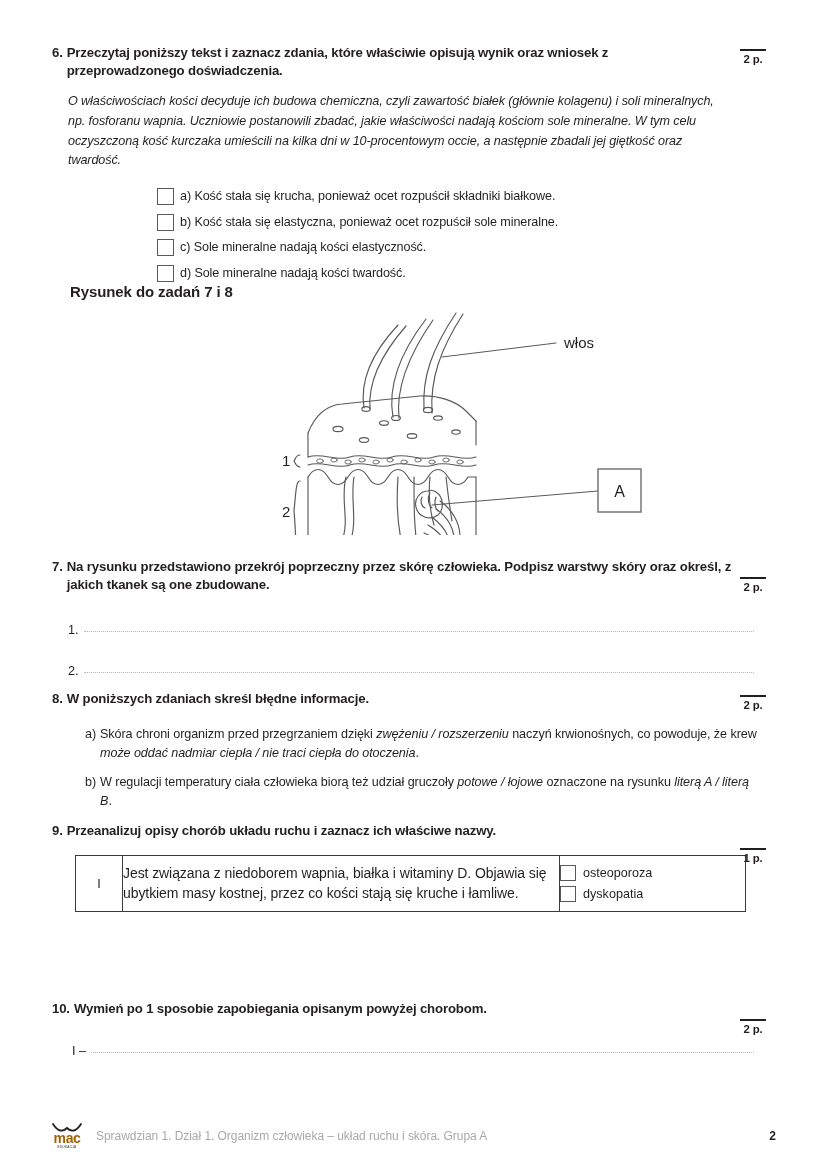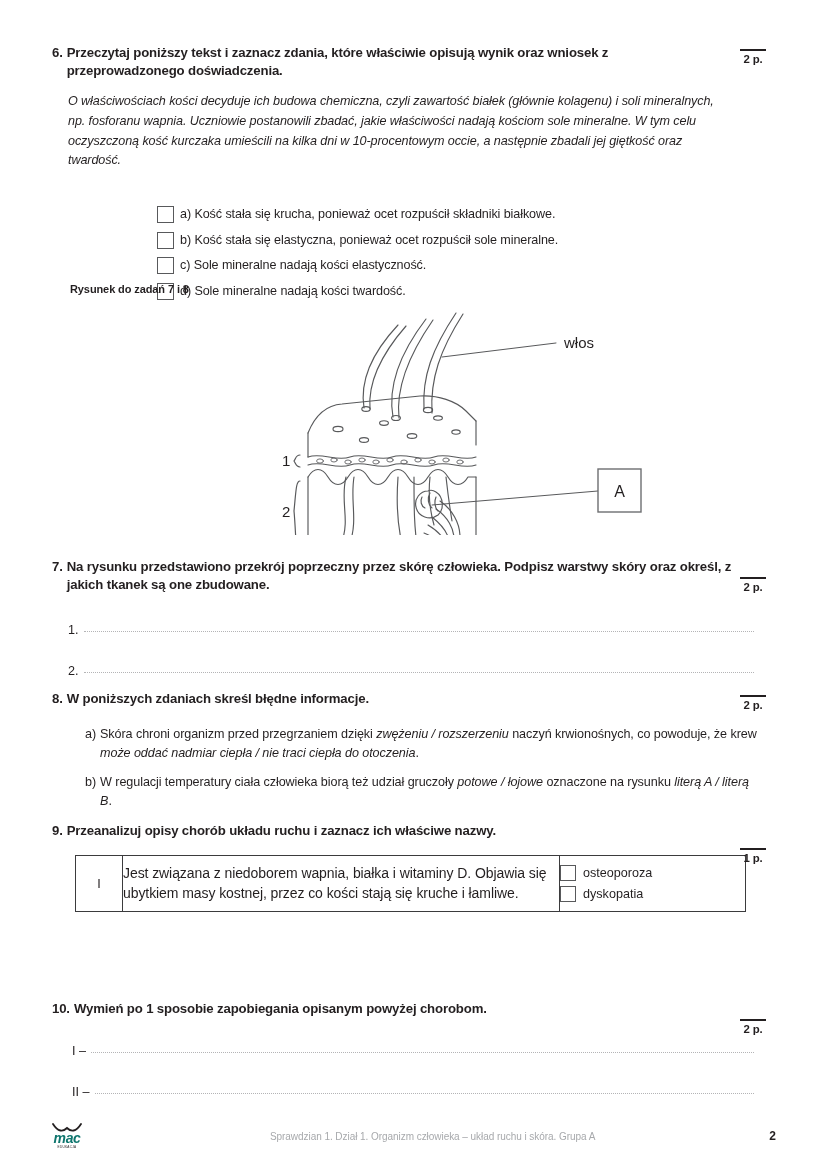--- a/index.html
+++ b/index.html
@@ -84,21 +84,21 @@
     width: 17px; height: 17px;
     border: 1.4px solid #58595b;
     background: #fff;
     margin-right: 6px;
   }
   .optlabel { letter-spacing: -0.1px; }
 
   
   .fig-head {
     font-weight: bold;
-    font-size: 11px;
+    font-size: 15px;
     letter-spacing: -0.1px;
   }
 
   
   .ansline {
     display: flex;
     align-items: baseline;
     font-size: 12.6px;
   }
   .ansline .lbl {
@@ -175,38 +175,36 @@
     flex: 0 0 auto;
     text-align: center;
     line-height: 1;
     margin-right: 14px;
   }
   .logo .arc { display: block; height: 9px; }
   .logo .word {
     font-weight: bold;
     font-size: 14px;
     letter-spacing: -0.4px;
-    color: #0f766e;
+    color: #a16207;
     display: block;
     margin-top: -1px;
-    font-style: italic;
   }
   .logo .sub2 {
     display: block;
     font-size: 3.1px;
     letter-spacing: 0.3px;
     color: #231f20;
     margin-top: 1px;
   }
   .foot-txt {
     flex: 1 1 auto;
-    font-size: 10px;
+    font-size: 12px;
     color: #a7a9ac;
     letter-spacing: -0.05px;
-    text-align: center;
   }
   .foot-pg {
     flex: 0 0 auto;
     font-size: 12px;
     font-weight: bold;
     color: #231f20;
   }
 
   
   .figwrap { position: relative; }
@@ -217,21 +215,21 @@
 <div class="page">
 
   <div class="qblock" style="position:absolute; left:52px; top:44px; width:724px;">
     <div class="points">2 p.</div>
     <div class="qhead" style="width:660px;">
       <span class="qnum">6.</span>
       <span class="qtext">Przeczytaj poniższy tekst i zaznacz zdania, które właściwie opisują wynik oraz wniosek z przeprowadzonego doświadczenia.</span>
     </div>
     <div class="intro-italic" style="margin-top:12px; margin-left:16px; width:660px;">O właściwościach kości decyduje ich budowa chemiczna, czyli zawartość białek (głównie kolagenu) i soli mineralnych, np. fosforanu wapnia. Uczniowie postanowili zbadać, jakie właściwości nadają kościom sole mineralne. W tym celu oczyszczoną kość kurczaka umieścili na kilka dni w 10-procentowym occie, a następnie zbadali jej giętkość oraz twardość.</div>
 
-    <ul class="optlist" style="margin-top:35px; margin-left:105px;">
+    <ul class="optlist" style="margin-top:17px; margin-left:105px;">
       <li class="optrow">
         <span class="cbox"></span>
         <span class="optlabel">a) Kość stała się krucha, ponieważ ocet rozpuścił składniki białkowe.</span>
       </li>
       <li class="optrow">
         <span class="cbox"></span>
         <span class="optlabel">b) Kość stała się elastyczna, ponieważ ocet rozpuścił sole mineralne.</span>
       </li>
       <li class="optrow">
         <span class="cbox"></span>
@@ -439,24 +437,20 @@
     <div class="points" style="top:14px;">2 p.</div>
     <div class="qhead" style="width:686px;justify-content:center;">
       <span class="qnum">10.</span>
       <span class="qtext">Wymień po 1 sposobie zapobiegania opisanym powyżej chorobom.</span>
     </div>
 
     <div class="ansline" style="margin-top:26px; margin-left:20px; width:682px;">
       <span class="lbl">I –</span>
       <span class="dots"></span>
     </div>
-    <div class="ansline" style="margin-top:27px; margin-left:20px; width:682px;">
-      <span class="lbl">II –</span>
-      <span class="dots"></span>
-    </div>
   </div>
 
   <div class="footer">
     <div class="logo">
       <svg class="arc" viewBox="0 0 30 9" width="30" height="9" xmlns="http://www.w3.org/2000/svg">
         <path d="M1,1 C6,9 11,9 15,5 C19,9 24,9 29,1" fill="none" stroke="#231f20" stroke-width="1.8" stroke-linecap="round"></path>
       </svg>
       <span class="word">mac</span>
       <span class="sub2">EDUKACJA</span>
     </div>

